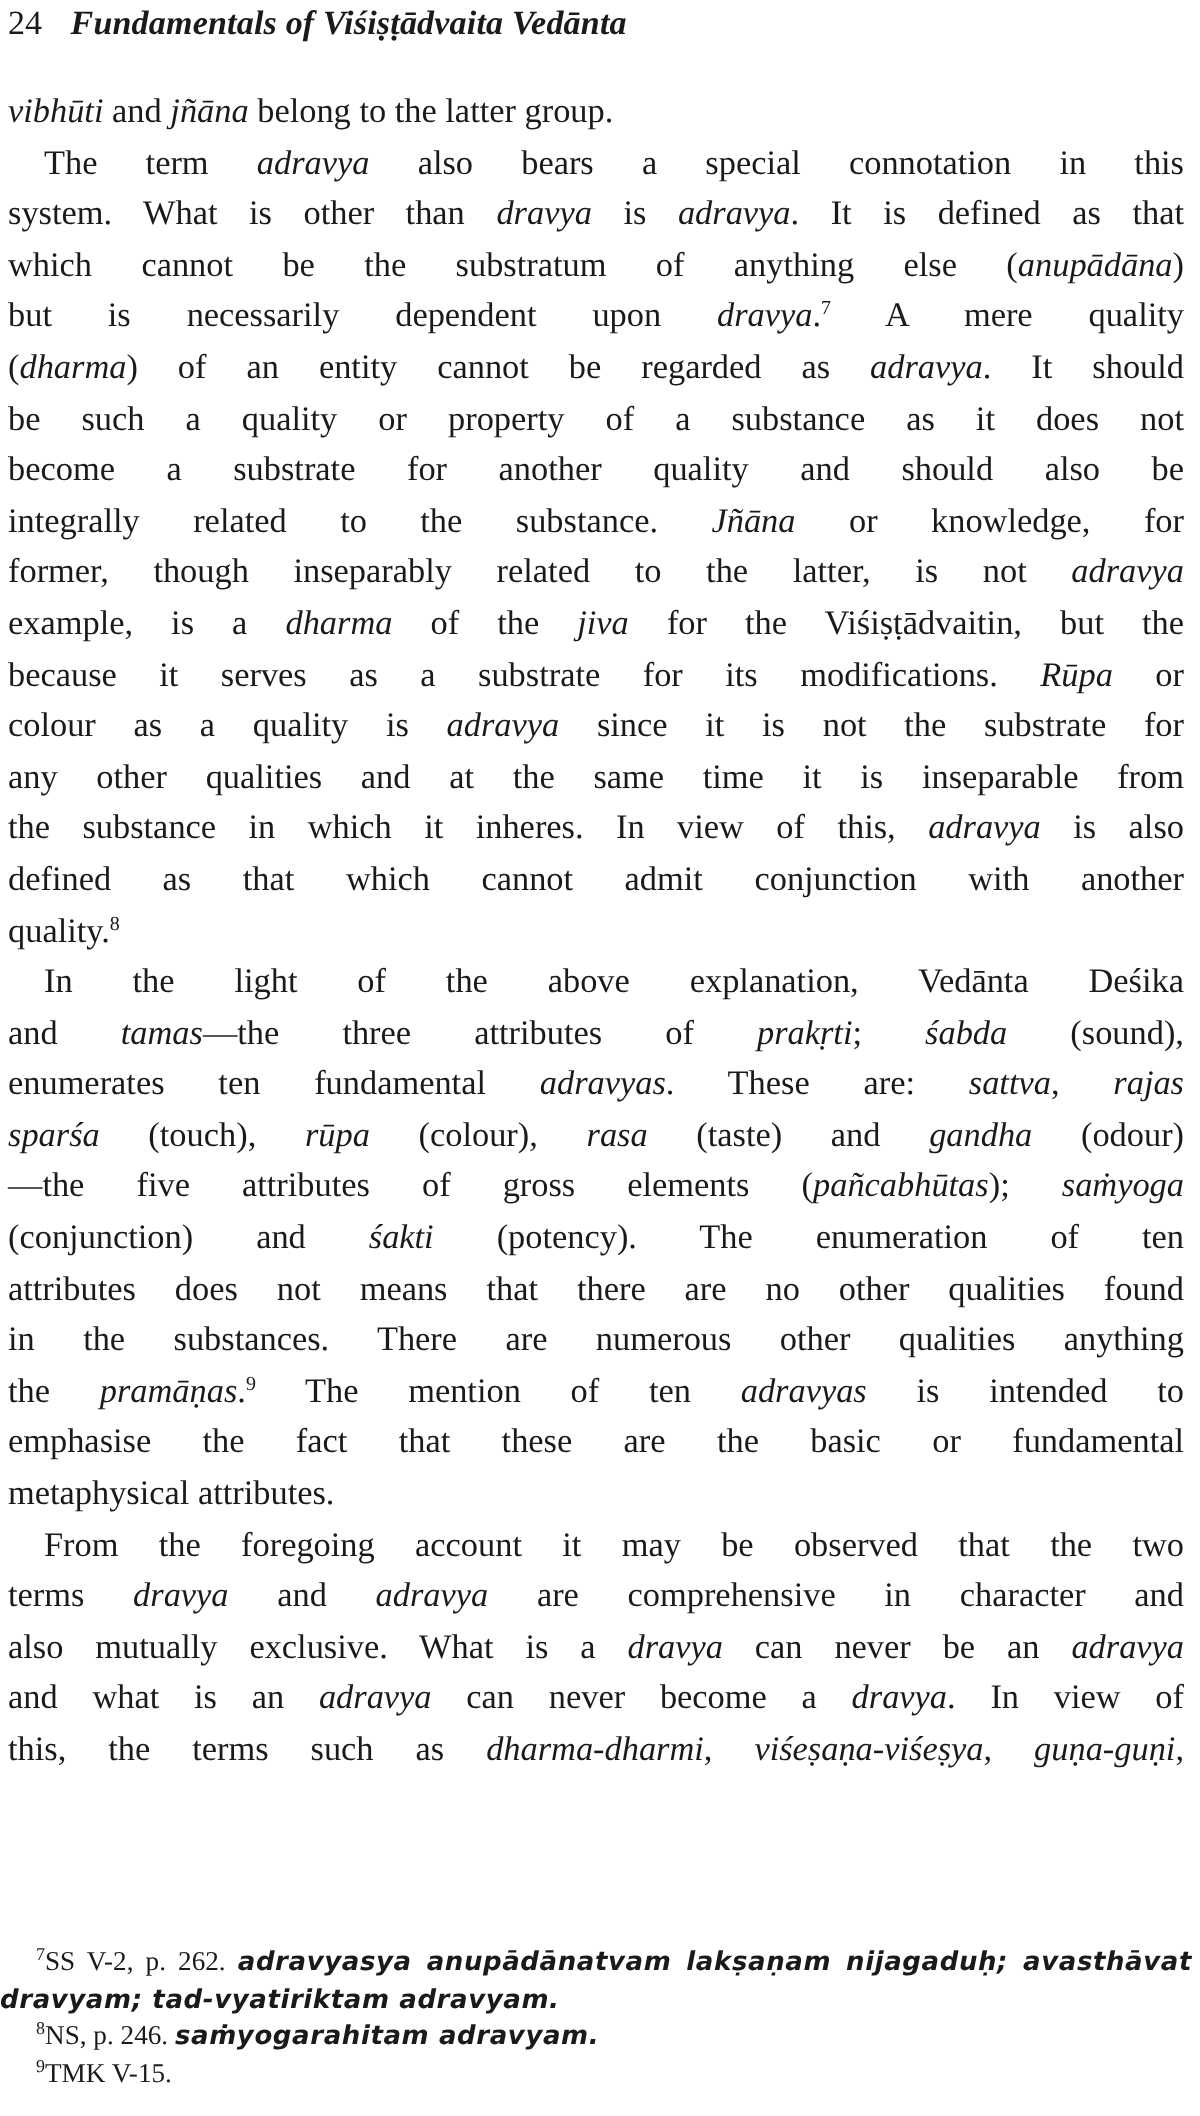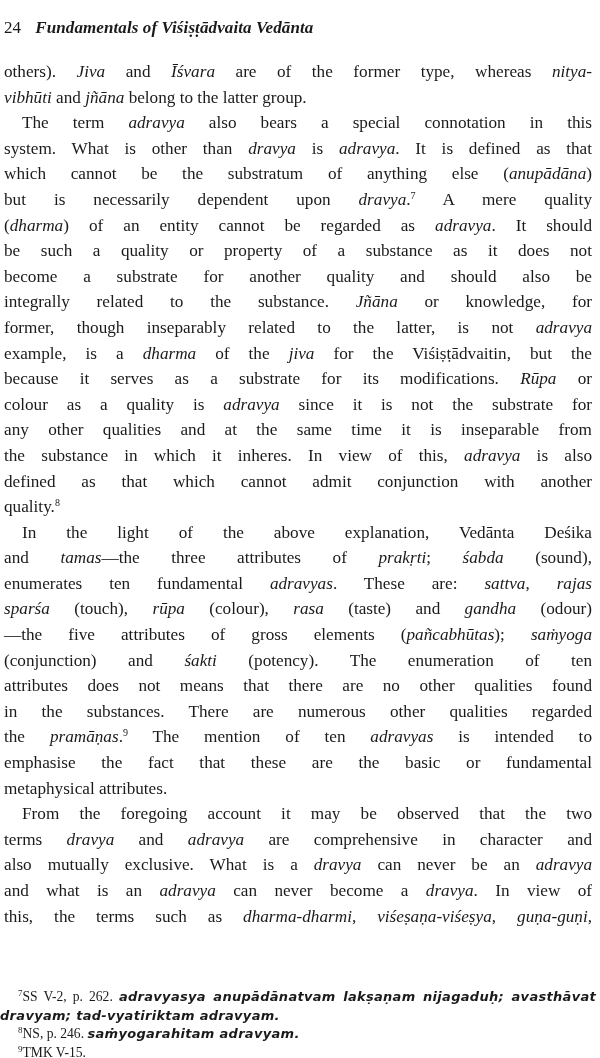--- a/index.html
+++ b/index.html
@@ -1,21 +1,21 @@
 <!DOCTYPE html>
 <html><head>
 <meta charset="utf-8">
 <style>
   html, body { margin: 0; padding: 0; background: #ffffff; }
   body {
     width: 600px; height: 1058px; overflow: hidden; position: relative;
     font-family: "Liberation Serif", "DejaVu Serif", serif;
     color: #1a1a1a;
   }
-  .page { position: absolute; left: 0; top: 16px; width: 600px; height: 1004px; }
+  .page { position: absolute; left: 0; top: 0; width: 600px; height: 1004px; }
   .running-head {
     position: absolute; left: 4px; top: 0px;
     font-size: 17px; line-height: 24px; white-space: nowrap;
   }
   .running-head .pno { margin-right: 10px; }
   .running-head .title { font-style: italic; font-weight: bold; letter-spacing: 0.1px; }
   .body-text {
     position: absolute; left: 4px; top: 43px; width: 588px;
     font-size: 17.2px; line-height: 25.6px;
   }
@@ -40,21 +40,20 @@
 </head>
 <body>
 
 <div class="page">
   <div class="running-head">
     <span class="pno">24</span>
     <span class="title">Fundamentals of Viśiṣṭādvaita Vedānta</span>
   </div>
 
   <div class="body-text" id="body-text">
-      <span class="line"><span>others). </span><i>Jiva</i><span> and </span><i>Īśvara</i><span> are of the former type, whereas </span><i>nitya-</i></span>
       <span class="line last"><i>vibhūti</i><span> and </span><i>jñāna</i><span> belong to the latter group.</span></span>
       <span class="line indent"><span>The term </span><i>adravya</i><span> also bears a special connotation in this</span></span>
       <span class="line"><span>system. What is other than </span><i>dravya</i><span> is </span><i>adravya</i><span>. It is defined as that</span></span>
       <span class="line"><span>which cannot be the substratum of anything else (</span><i>anupādāna</i><span>)</span></span>
       <span class="line"><span>but is necessarily dependent upon </span><i>dravya</i><span>.</span><sup>7</sup><span> A mere quality</span></span>
       <span class="line"><span>(</span><i>dharma</i><span>) of an entity cannot be regarded as </span><i>adravya</i><span>. It should</span></span>
       <span class="line"><span>be such a quality or property of a substance as it does not</span></span>
       <span class="line"><span>become a substrate for another quality and should also be</span></span>
       <span class="line"><span>integrally related to the substance. </span><i>Jñāna</i><span> or knowledge, for</span></span>
       <span class="line"><span>former, though inseparably related to the latter, is not </span><i>adravya</i></span>
@@ -65,21 +64,21 @@
       <span class="line"><span>the substance in which it inheres. In view of this, </span><i>adravya</i><span> is also</span></span>
       <span class="line"><span>defined as that which cannot admit conjunction with another</span></span>
       <span class="line last"><span>quality.</span><sup>8</sup></span>
       <span class="line indent"><span>In the light of the above explanation, Vedānta Deśika</span></span>
       <span class="line"><span>and </span><i>tamas</i><span>—the three attributes of </span><i>prakṛti</i><span>; </span><i>śabda</i><span> (sound),</span></span>
       <span class="line"><span>enumerates ten fundamental </span><i>adravyas</i><span>. These are: </span><i>sattva</i><span>, </span><i>rajas</i></span>
       <span class="line"><i>sparśa</i><span> (touch), </span><i>rūpa</i><span> (colour), </span><i>rasa</i><span> (taste) and </span><i>gandha</i><span> (odour)</span></span>
       <span class="line"><span>—the five attributes of gross elements (</span><i>pañcabhūtas</i><span>); </span><i>saṁyoga</i></span>
       <span class="line"><span>(conjunction) and </span><i>śakti</i><span> (potency). The enumeration of ten</span></span>
       <span class="line"><span>attributes does not means that there are no other qualities found</span></span>
-      <span class="line"><span>in the substances. There are numerous other qualities regarded</span></span>
+      <span class="line"><span>in the substances. There are numerous other qualities anything</span></span>
       <span class="line"><span>the </span><i>pramāṇas</i><span>.</span><sup>9</sup><span> The mention of ten </span><i>adravyas</i><span> is intended to</span></span>
       <span class="line"><span>emphasise the fact that these are the basic or fundamental</span></span>
       <span class="line last"><span>metaphysical attributes.</span></span>
       <span class="line indent"><span>From the foregoing account it may be observed that the two</span></span>
       <span class="line"><span>terms </span><i>dravya</i><span> and </span><i>adravya</i><span> are comprehensive in character and</span></span>
       <span class="line"><span>also mutually exclusive. What is a </span><i>dravya</i><span> can never be an </span><i>adravya</i></span>
       <span class="line"><span>and what is an </span><i>adravya</i><span> can never become a </span><i>dravya</i><span>. In view of</span></span>
       <span class="line"><span>this, the terms such as </span><i>dharma-dharmi</i><span>, </span><i>viśeṣaṇa-viśeṣya</i><span>, </span><i>guṇa-guṇi</i><span>,</span></span>
     </div>
 

